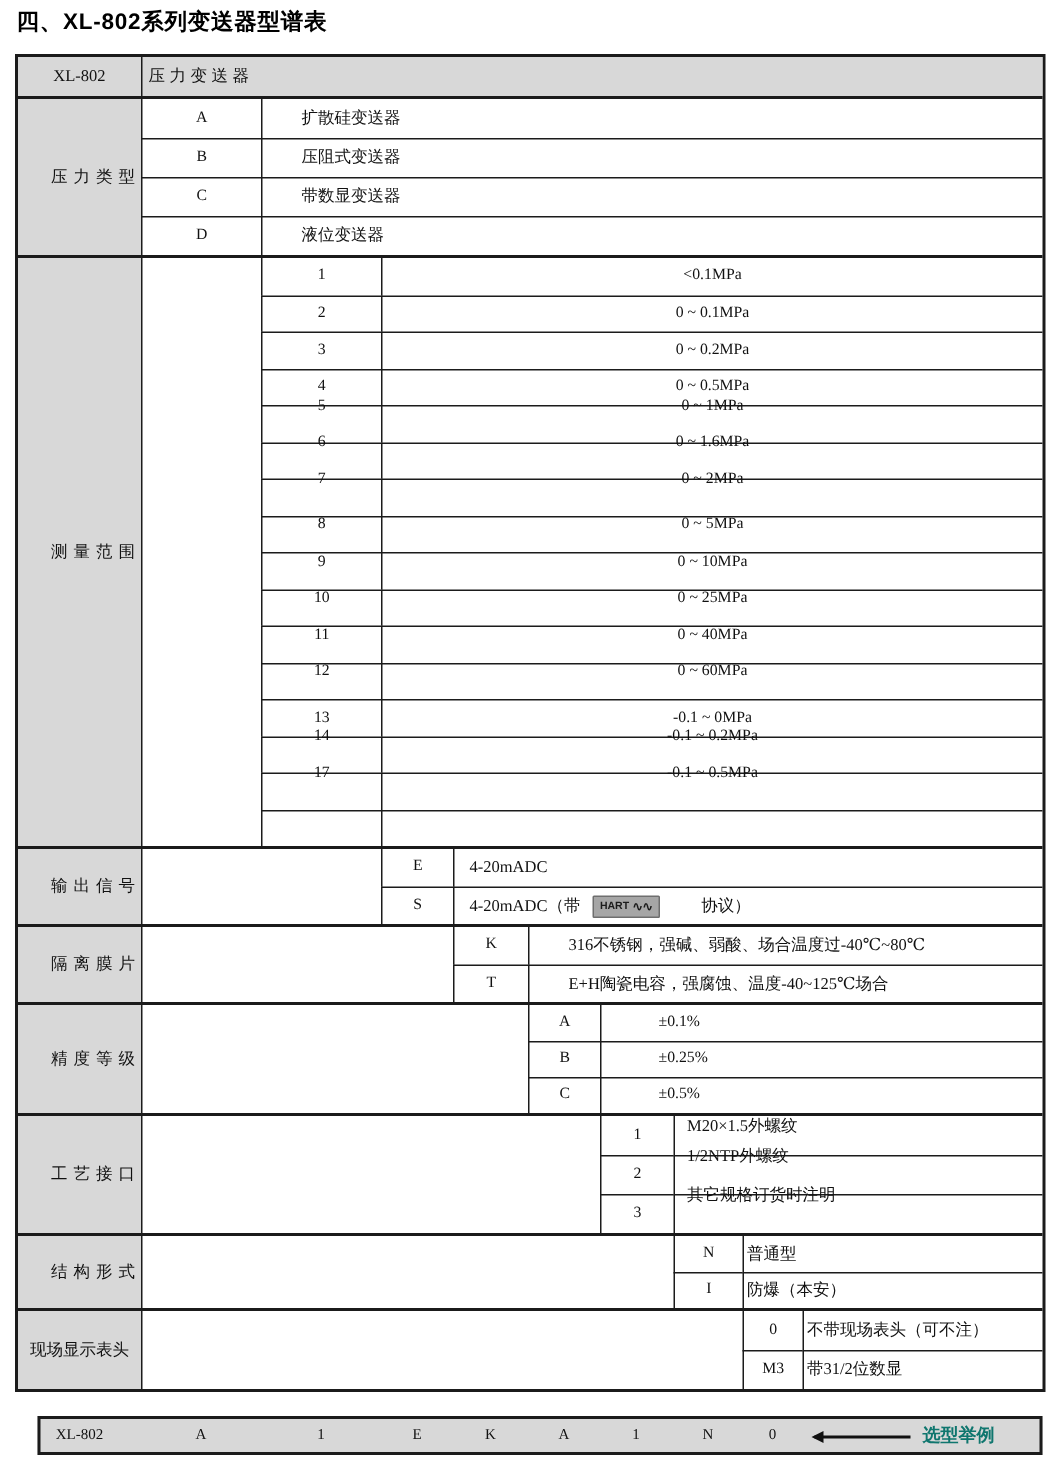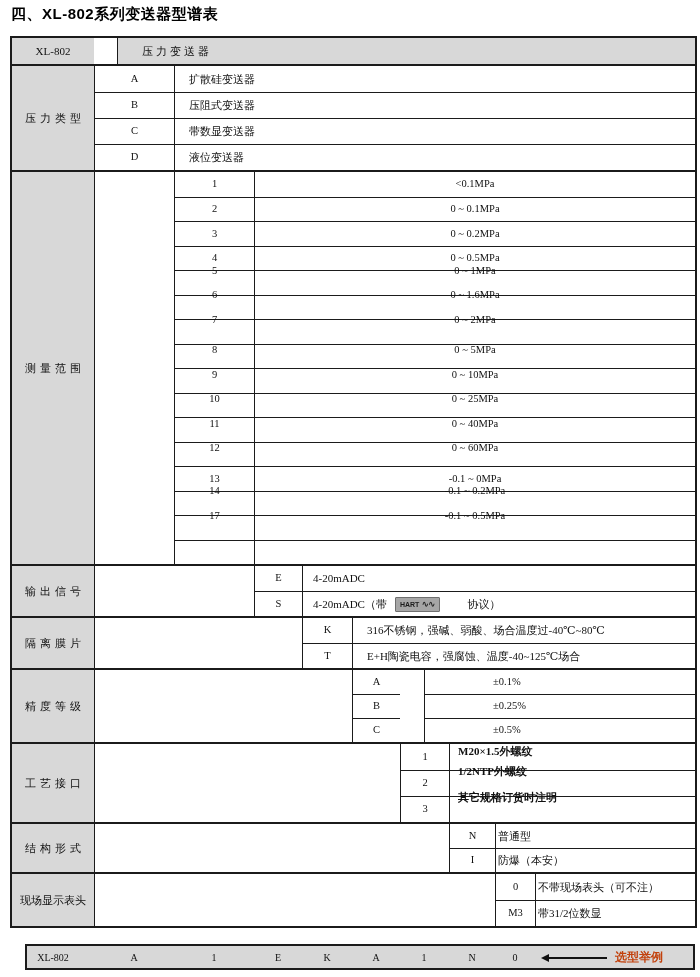--- a/index.html
+++ b/index.html
@@ -19,45 +19,45 @@
   .g-proc  {grid-template-columns:82px 306px 49px 1fr;grid-template-rows:repeat(3,26px);}
   .g-struct{grid-template-columns:82px 355px 46px 1fr;grid-template-rows:repeat(2,24px);}
   .g-disp  {grid-template-columns:82px 401px 40px 1fr;grid-template-rows:repeat(2,26px);}
   .cell{box-sizing:border-box;border-left:1px solid #1b1b1b;display:flex;align-items:center;
         overflow:visible;font-size:11px;line-height:1;}
   .cell.nl{border-left:none;}
   .bt{border-top:1px solid #1b1b1b;}
   .rspan{grid-row:1/-1;}
   .gray{background:#d8d8d8;}
   .cat{justify-content:center;text-align:center;}
-  .sp{letter-spacing:4px;text-indent:4px;}
+  .sp{letter-spacing:4px;text-indent:4px;justify-content:flex-end;}
   .code{justify-content:center;font-size:10.5px;}
-  .val{padding-left:14px;font-size:11px;}
+  .val{padding-left:26px;font-size:11px;}
   .val.ctr{justify-content:center;padding-left:0;font-size:10.5px;text-align:center;}
   .val.p10{padding-left:10px;text-align:right;}
   .val.p18{}
-  .val.p70{padding-left:68px;font-size:10.5px;margin-left:24px;}
-  .val.p8{padding-left:8px;font-weight:bold;}
+  .val.p70{padding-left:38px;font-size:10.5px;}
+  .val.p8{padding-left:8px;}
   .val.p12{padding-left:2px;}
   .t{display:inline-block;}
   .lift .t{transform:translateY(-12px);}
   .hi .t{transform:translateY(-6px);}
-  .hdr-name{padding-left:24px;letter-spacing:3px;margin-left:23px;}
+  .hdr-name{padding-left:4px;letter-spacing:3px;}
   .hart{display:inline-flex;align-items:center;gap:2px;background:#a6a6a6;border:1px solid #6e6e6e;
         color:#1c1c1c;font-family:"Liberation Sans","DejaVu Sans",sans-serif;font-weight:bold;
         font-size:7px;line-height:1;padding:2px 4px;margin:0 28px 0 8px;border-radius:1px;}
   .hart .wave{font-size:9px;letter-spacing:-1px;}
   .example{position:absolute;left:25px;top:944px;width:670px;height:26px;background:#d8d8d8;
            border:2px solid #1b1b1b;box-sizing:border-box;}
   .ex-code{position:absolute;top:50%;transform:translate(-50%,-50%);font-size:10px;color:#111;}
   .ex-arrow{position:absolute;left:516px;top:11px;width:64px;border-top:2px solid #111;}
   .ex-arrow::before{content:"";position:absolute;left:-2px;top:-5px;width:0;height:0;
            border:4px solid transparent;border-right:8px solid #111;border-left:none;}
   .ex-label{position:absolute;left:588px;top:50%;transform:translateY(-50%);
-           font-family:"Liberation Sans","DejaVu Sans",sans-serif;font-weight:bold;font-size:12px;color:#c2410c;}
+           font-family:"Liberation Sans","DejaVu Sans",sans-serif;font-weight:bold;font-size:12px;color:#0f766e;}
 </style>
 </head>
 <body>
 
 <div class="page">
 
   <div class="title">四、XL-802系列变送器型谱表</div>
 
   <div class="spec-table">
 

